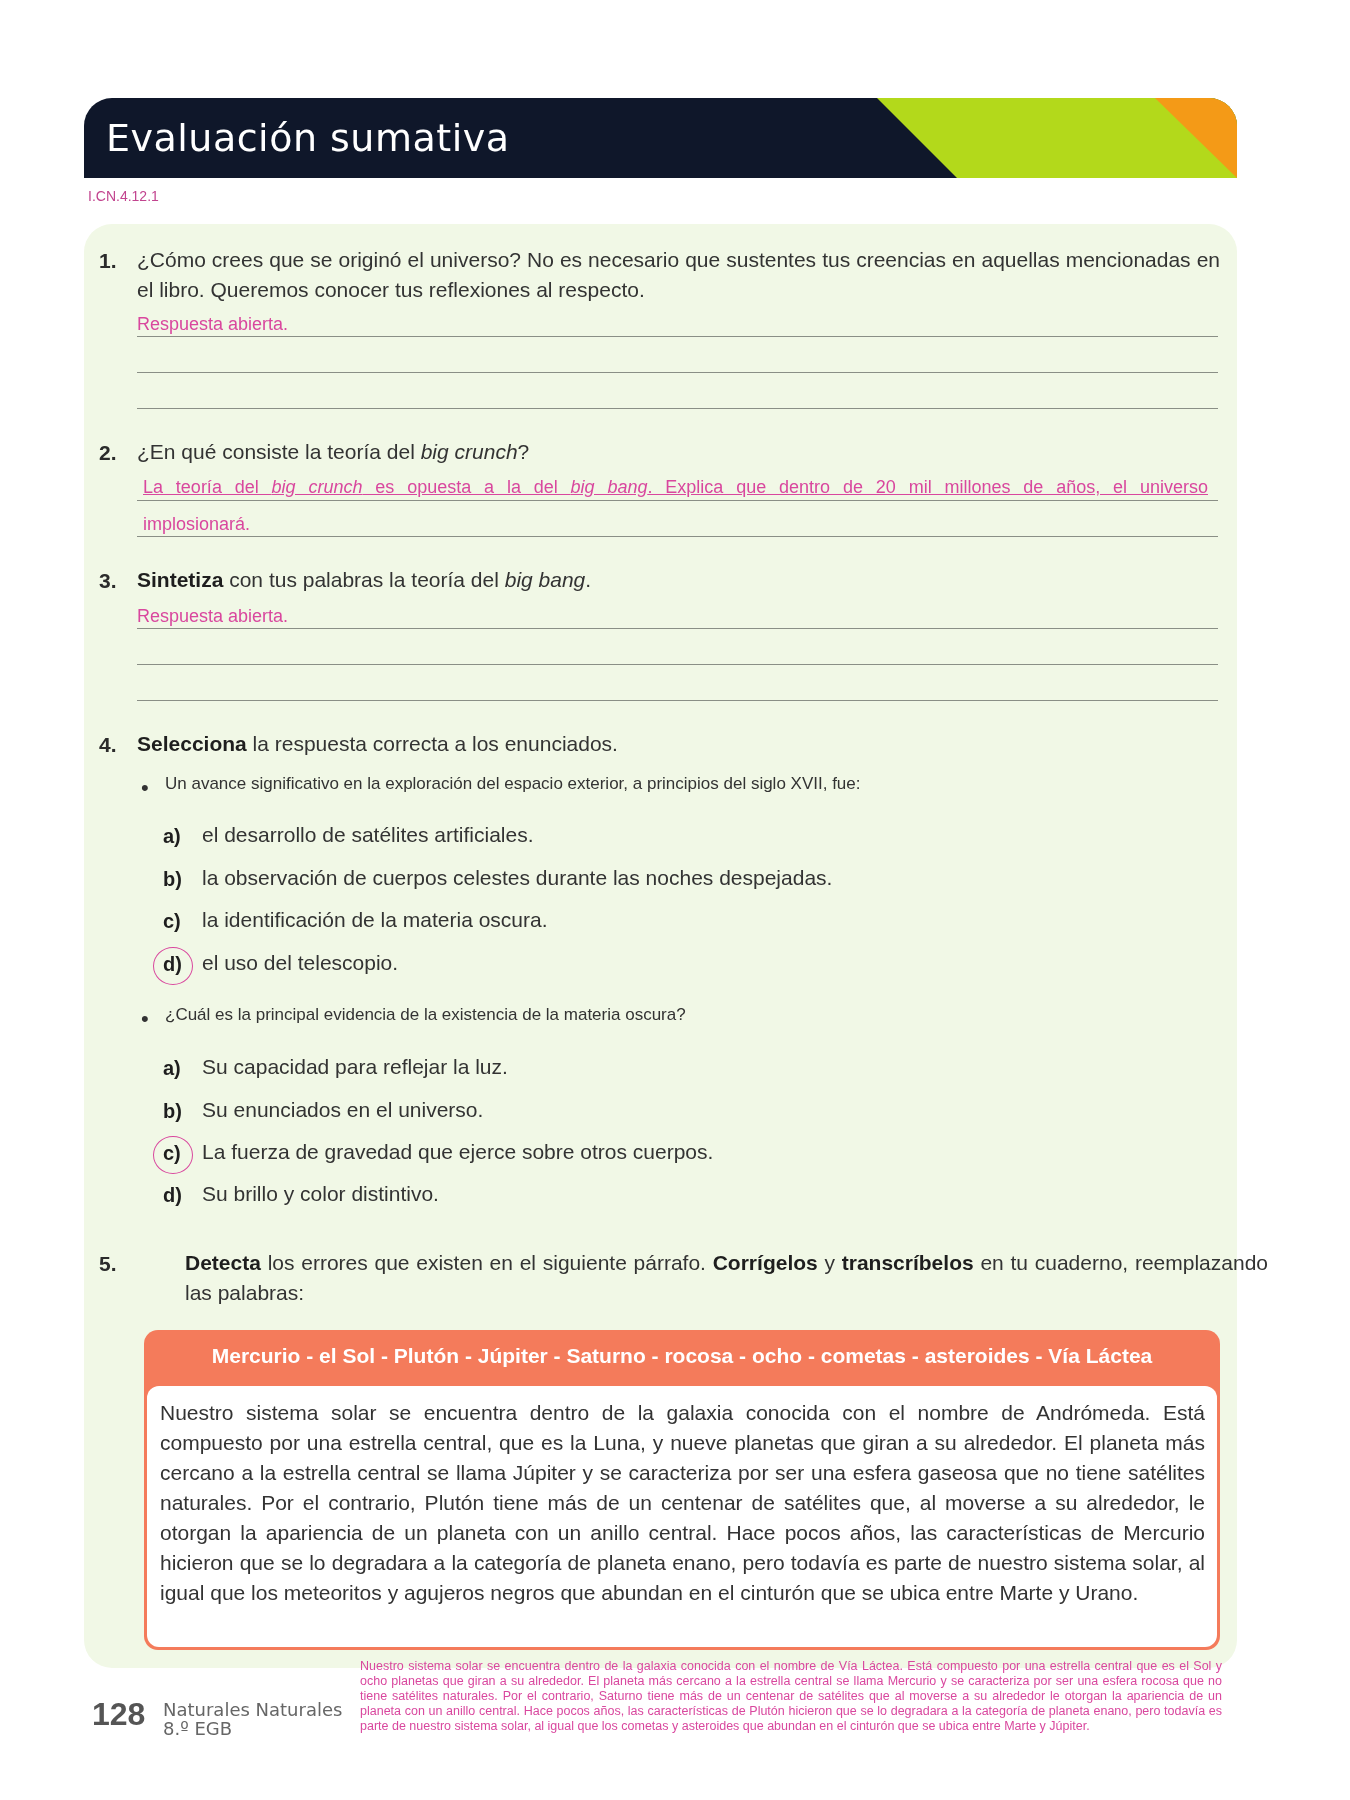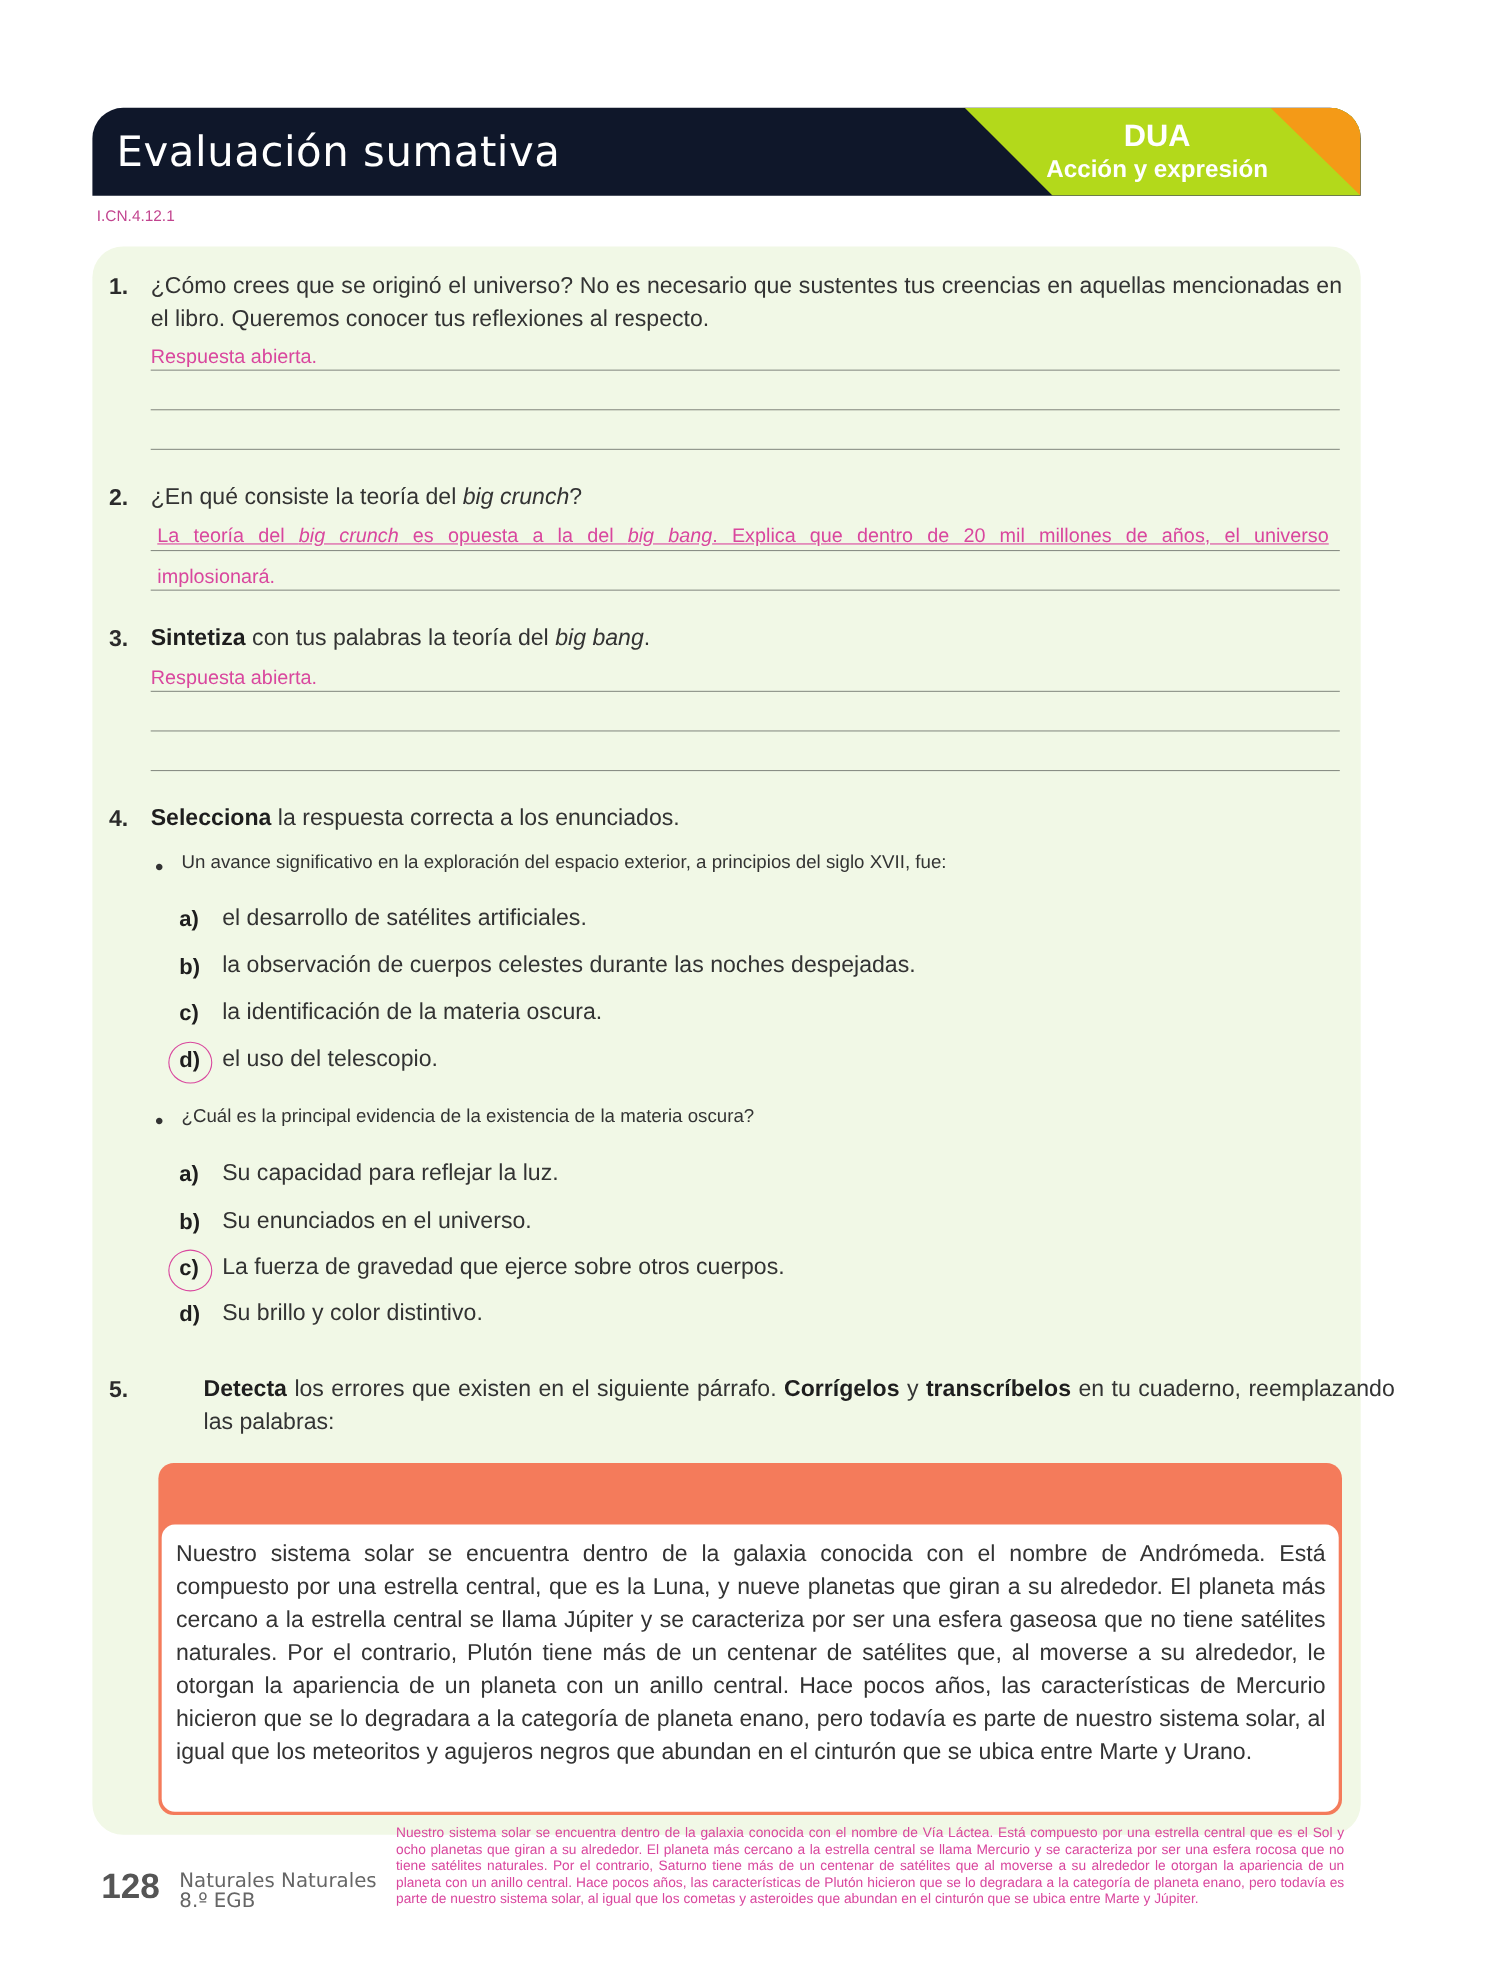--- a/index.html
+++ b/index.html
@@ -88,24 +88,20 @@
     text-align: justify;
   }
 </style>
 </head>
 <body>
 
 <div class="header">
   <div class="lime"></div>
   <div class="orange"></div>
   <div class="header-title">Evaluación sumativa</div>
-  <div class="dua-block">
-    <div class="dua-title">DUA</div>
-    <div class="dua-sub">Acción y expresión</div>
-  </div>
 </div>
 
 <div class="abs code-label">I.CN.4.12.1</div>
 
 <div class="panel"></div>
 
 <div class="qnum" style="top:249px;">1.</div>
 <div class="qtext justify" style="top:245px; width:1083px;">¿Cómo crees que se originó el universo? No es necesario que sustentes tus creencias en aquellas mencionadas en el libro. Queremos conocer tus reflexiones al respecto.</div>
 <div class="answer" style="top:314px;">Respuesta abierta.</div>
 <div class="rule" style="top:336px;"></div>
@@ -150,20 +146,21 @@
 <div class="opt-text" style="top:1098px;">Su enunciados en el universo.</div>
 <div class="opt-letter circled" style="top:1142px;">c)</div>
 <div class="opt-text" style="top:1140px;">La fuerza de gravedad que ejerce sobre otros cuerpos.</div>
 <div class="opt-letter" style="top:1184px;">d)</div>
 <div class="opt-text" style="top:1182px;">Su brillo y color distintivo.</div>
 
 <div class="qnum" style="top:1252px;">5.</div>
 <div class="qtext" style="top:1248px; width:1083px; text-align:justify; text-align-last:left;margin-left:48px;"><b>Detecta</b><span> los errores que existen en el siguiente párrafo. </span><b>Corrígelos</b><span> y </span><b>transcríbelos</b><span> en tu cuaderno, reemplazando las palabras:</span></div>
 
 <div class="wordbox">
+  <div class="wordbank">Mercurio - el Sol - Plutón - Júpiter - Saturno - rocosa - ocho - cometas - asteroides - Vía Láctea</div>
   <div class="wordbox-inner">
     <div class="paragraph">Nuestro sistema solar se encuentra dentro de la galaxia conocida con el nombre de Andrómeda. Está compuesto por una estrella central, que es la Luna, y nueve planetas que giran a su alrededor. El planeta más cercano a la estrella central se llama Júpiter y se caracteriza por ser una esfera gaseosa que no tiene satélites naturales. Por el contrario, Plutón tiene más de un centenar de satélites que, al moverse a su alrededor, le otorgan la apariencia de un planeta con un anillo central. Hace pocos años, las características de Mercurio hicieron que se lo degradara a la categoría de planeta enano, pero todavía es parte de nuestro sistema solar, al igual que los meteoritos y agujeros negros que abundan en el cinturón que se ubica entre Marte y Urano.</div>
   </div>
 </div>
 
 <div class="abs answer-key">Nuestro sistema solar se encuentra dentro de la galaxia conocida con el nombre de Vía Láctea. Está compuesto por una estrella central que es el Sol y ocho planetas que giran a su alrededor. El planeta más cercano a la estrella central se llama Mercurio y se caracteriza por ser una esfera rocosa que no tiene satélites naturales. Por el contrario, Saturno tiene más de un centenar de satélites que al moverse a su alrededor le otorgan la apariencia de un planeta con un anillo central. Hace pocos años, las características de Plutón hicieron que se lo degradara a la categoría de planeta enano, pero todavía es parte de nuestro sistema solar, al igual que los cometas y asteroides que abundan en el cinturón que se ubica entre Marte y Júpiter.</div>
 
 <div class="abs page-number">128</div>
 <div class="abs subject">
   <div>Naturales Naturales</div>

